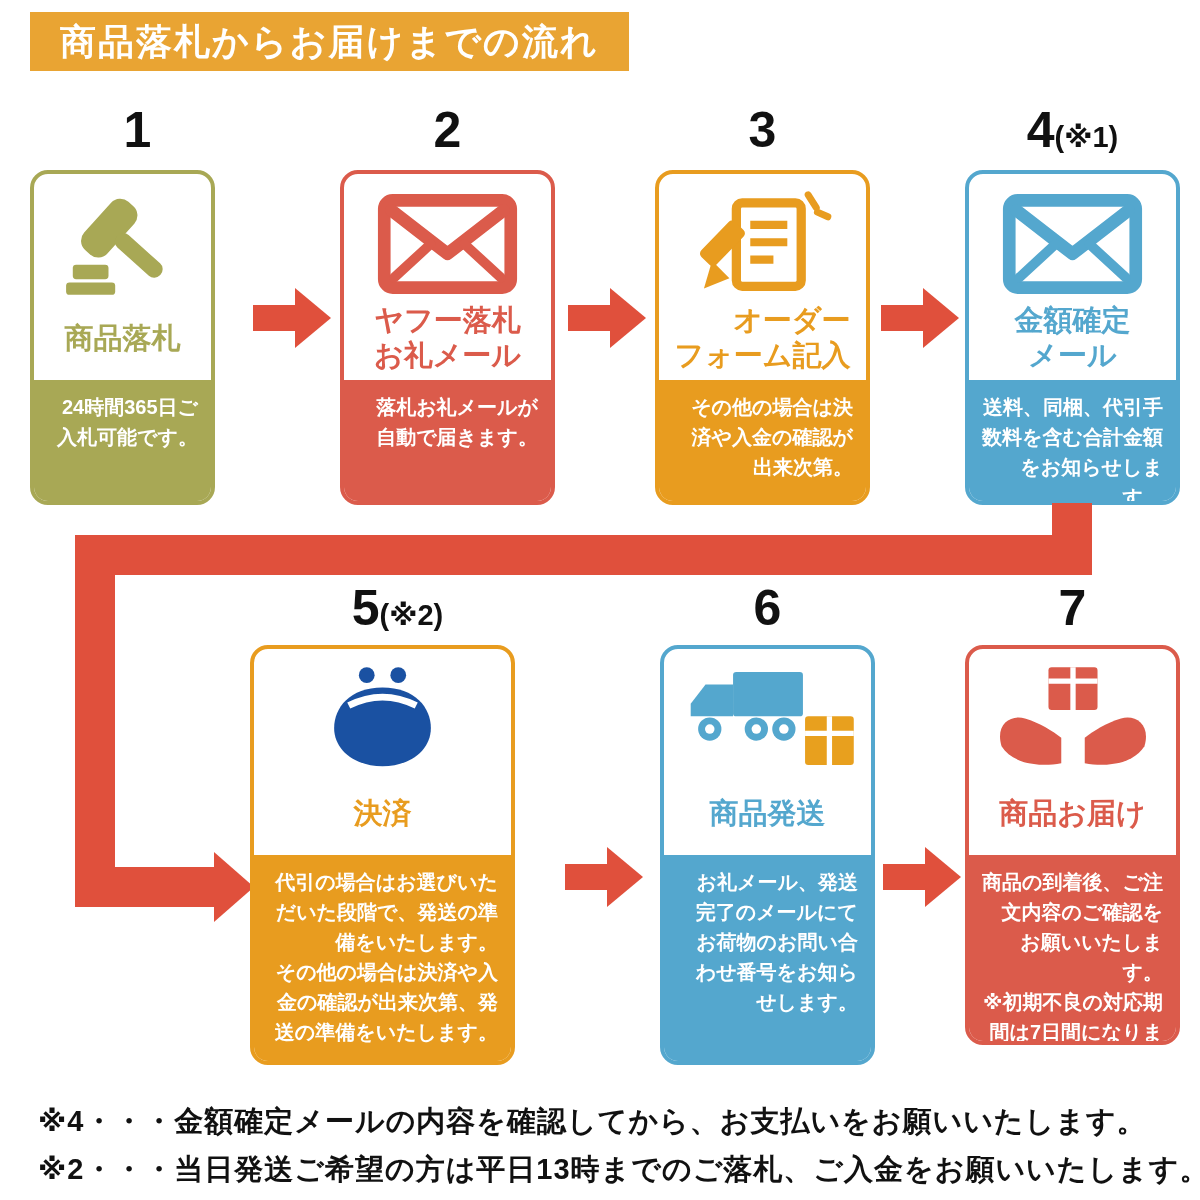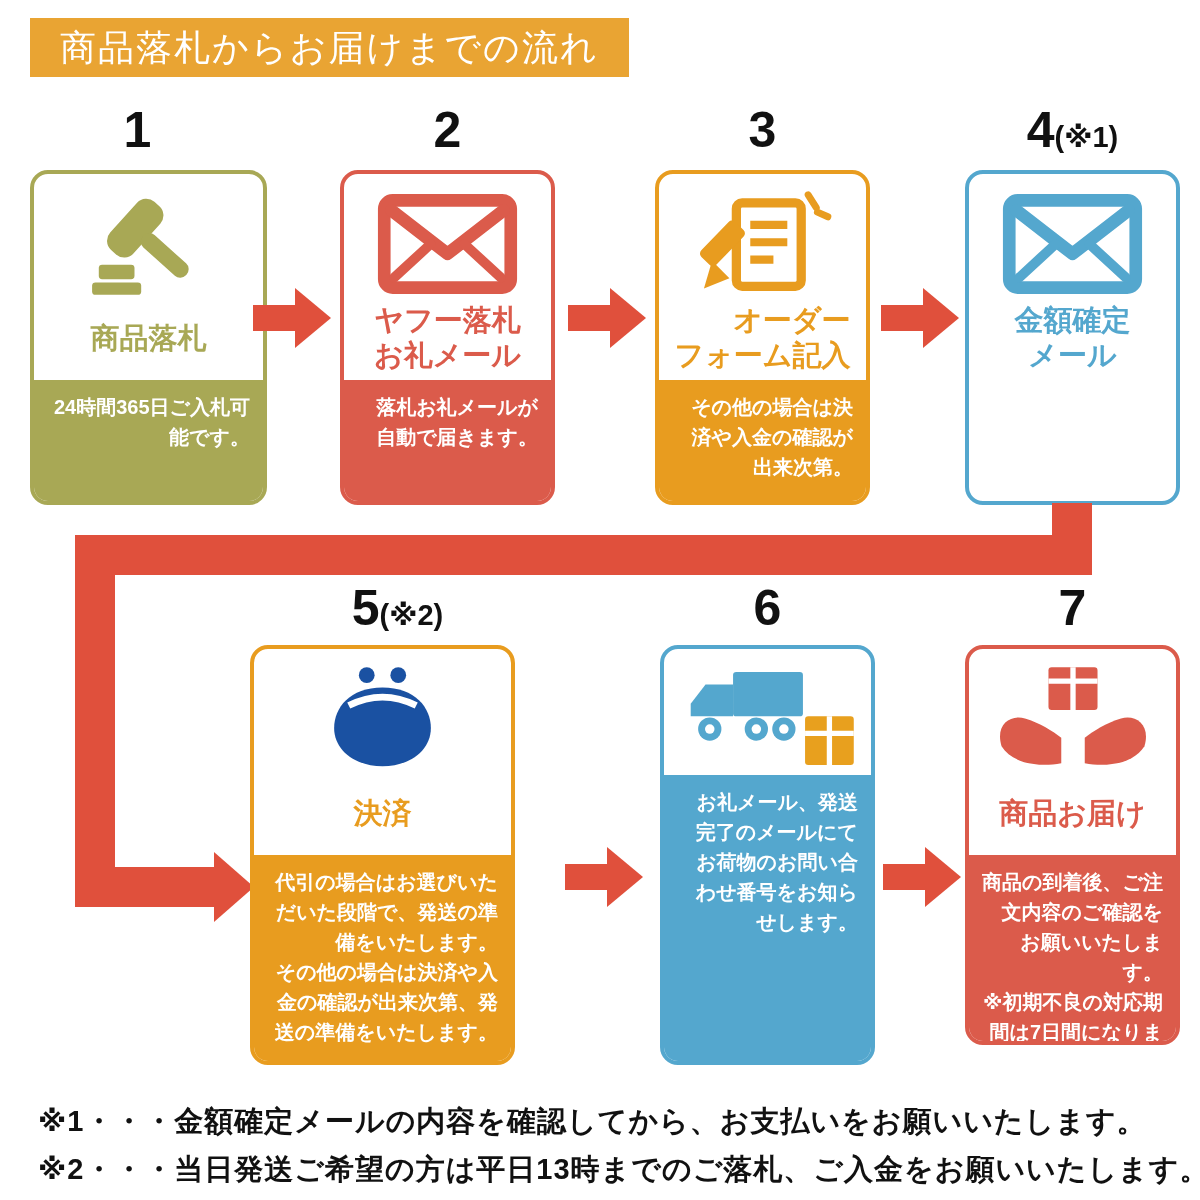--- a/index.html
+++ b/index.html
@@ -2,23 +2,23 @@
 <html style="--banner-orange: #E9A433; --olive: #A8A855; --red: #DB5B4B; --orange: #E89C1F; --blue: #54A7CE; --arrow-red: #E0503C; --purse-blue: #1A51A2; --box-orange: #E8A01E;"><head>
 <meta charset="utf-8">
 <style>
   html,body{margin:0;padding:0;}
   body{
     width:1200px;height:1200px;position:relative;background:#ffffff;
     font-family:"Liberation Sans","DejaVu Sans",sans-serif;
     overflow:hidden;
   }
   .banner{
-    position:absolute;left:30px;top:18px;
+    position:absolute;left:30px;top:12px;
     background:var(--banner-orange,#E9A433);
-    color:#fff;font-size:36px;font-weight:400;
+    color:#fff;font-size:36px;font-weight:700;
     padding:8px 30px;letter-spacing:2px;line-height:1.2;
   }
   .step-num{
     position:absolute;height:60px;text-align:center;
     font-size:50px;font-weight:800;color:#111;line-height:60px;
     white-space:nowrap;
   }
   .num-note{font-size:29px;font-weight:800;}
   .card{
     position:absolute;background:#fff;border:4px solid;border-radius:18px;
@@ -82,21 +82,21 @@
 
 <div>
 
   <div class="banner">商品落札からお届けまでの流れ</div>
 
   <div class="step-num" style="left:30px;top:100px;width:215px"><span>1</span><span class="num-note"></span></div>
   <div class="step-num" style="left:340px;top:100px;width:215px"><span>2</span><span class="num-note"></span></div>
   <div class="step-num" style="left:655px;top:100px;width:215px"><span>3</span><span class="num-note"></span></div>
   <div class="step-num" style="left:965px;top:100px;width:215px"><span>4</span><span class="num-note">(※1)</span></div>
 
-  <div class="card card--olive" style="left:30px;top:170px;width:237px;height:335px">
+  <div class="card card--olive" style="left:30px;top:170px;width:185px;height:335px">
     <div class="card-icon icon-olive">
       <svg width="150" height="106" viewBox="0 0 110 95" fill="currentColor">
         <g transform="rotate(42 42 34)">
           <rect x="28" y="4" width="28" height="58" rx="11"></rect>
           <rect x="52" y="26" width="52" height="15" rx="7"></rect>
         </g>
         <rect x="10" y="66" width="32" height="13" rx="3"></rect>
         <rect x="4" y="82" width="44" height="11" rx="3"></rect>
       </svg>
     </div>
@@ -142,20 +142,21 @@
   <div class="card card--blue" style="left:965px;top:170px;width:215px;height:335px">
     <div class="card-icon icon-blue">
       <svg width="145" height="104" viewBox="0 0 100 74">
         <rect x="5" y="6" width="90" height="62" rx="6" fill="none" stroke="currentColor" stroke-width="9"></rect>
         <path d="M10 13 L50 44 L90 13" fill="none" stroke="currentColor" stroke-width="9" stroke-linecap="round" stroke-linejoin="round"></path>
         <path d="M12 61 L38 37 M88 61 L62 37" stroke="currentColor" stroke-width="7" fill="none" stroke-linecap="round"></path>
       </svg>
     </div>
     <div class="card-title">金額確定
 メール</div>
+    <div class="card-desc">送料、同梱、代引手数料を含む合計金額をお知らせします。</div>
   </div>
 
   <div class="arrow" style="left:253px;top:288px"></div>
   <div class="arrow" style="left:568px;top:288px"></div>
   <div class="arrow" style="left:881px;top:288px"></div>
 
   <div>
     <div class="conn" style="left:1052px;top:503px;width:40px;height:72px"></div>
     <div class="conn" style="left:75px;top:535px;width:1017px;height:40px"></div>
     <div class="conn" style="left:75px;top:535px;width:40px;height:372px"></div>
@@ -193,36 +194,37 @@
         </g>
         <circle cx="30" cy="62" r="4.5" fill="#fff"></circle>
         <circle cx="74" cy="62" r="4.5" fill="#fff"></circle>
         <circle cx="100" cy="62" r="4.5" fill="#fff"></circle>
         <g>
           <rect x="120" y="50" width="46" height="46" rx="3" fill="var(--box-orange,#E8A01E)"></rect>
           <path d="M143 50 V96 M120 66 H166" stroke="#fff" stroke-width="5" fill="none"></path>
         </g>
       </svg>
     </div>
+    <div class="card-title">商品発送</div>
     <div class="card-desc">お礼メール、発送完了のメールにてお荷物のお問い合わせ番号をお知らせします。</div>
   </div>
 
   <div class="card card--red" style="left:965px;top:645px;width:215px;height:400px">
     <div class="card-icon icon-red">
       <svg width="160" height="112" viewBox="0 0 150 105" fill="currentColor">
         <rect x="52" y="4" width="46" height="40" rx="3"></rect>
         <path d="M75 4 V44 M52 17 H98" stroke="#fff" stroke-width="5" fill="none"></path>
         <path d="M8 78 C2 58 16 48 30 52 C44 56 56 64 64 70 L64 94 C42 98 18 94 8 78 Z"></path>
         <path d="M142 78 C148 58 134 48 120 52 C106 56 94 64 86 70 L86 94 C108 98 132 94 142 78 Z"></path>
       </svg>
     </div>
     <div class="card-title">商品お届け</div>
     <div class="card-desc">商品の到着後、ご注文内容のご確認をお願いいたします。
 ※初期不良の対応期間は7日間になります。</div>
   </div>
 
   <div class="arrow" style="left:565px;top:847px"></div>
   <div class="arrow" style="left:883px;top:847px"></div>
 
-  <div class="footnote" style="top:1102px">※1・・・金額確定メールの内容を確認してから、お支払いをお願いいたします。</div>
+  <div class="footnote" style="top:1102px">※4・・・金額確定メールの内容を確認してから、お支払いをお願いいたします。</div>
   <div class="footnote" style="top:1150px">※2・・・当日発送ご希望の方は平日13時までのご落札、ご入金をお願いいたします。</div>
 
 </div>
 
 </body></html>

